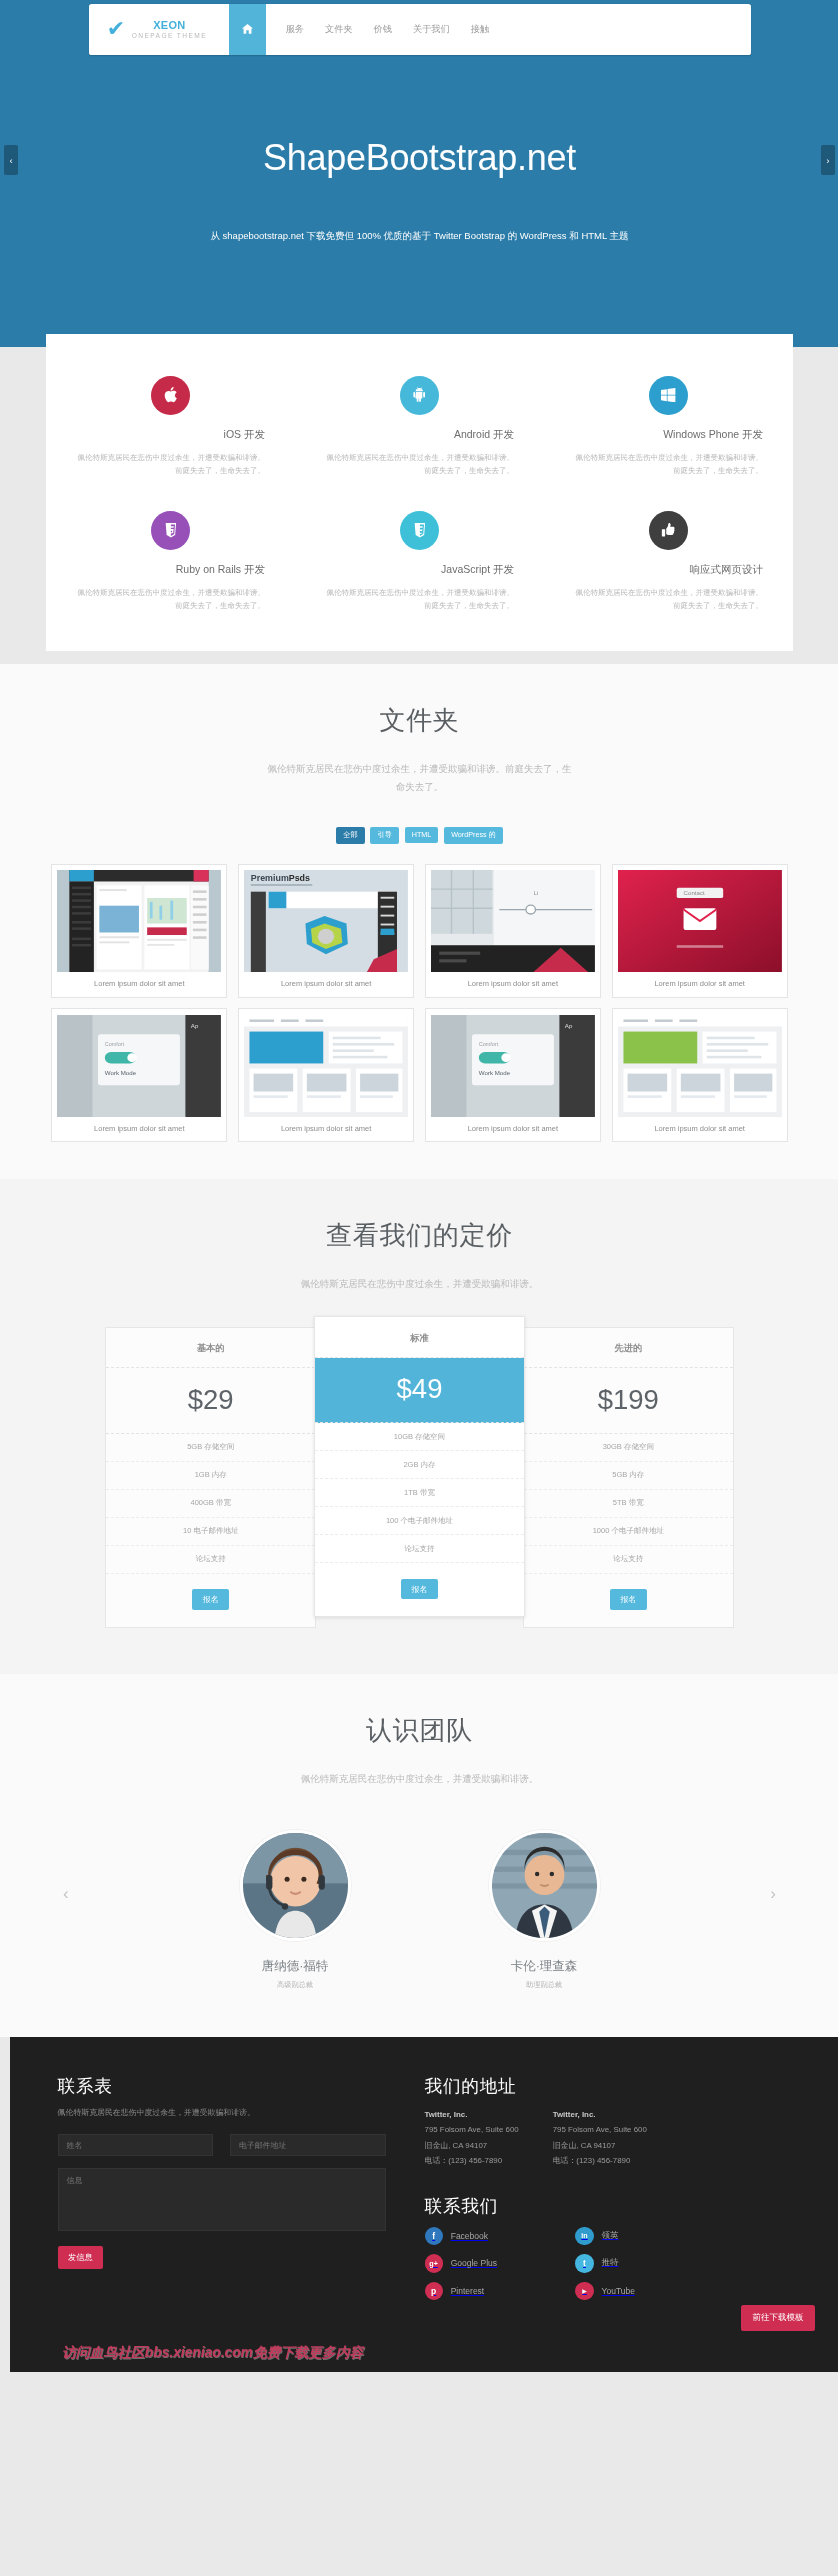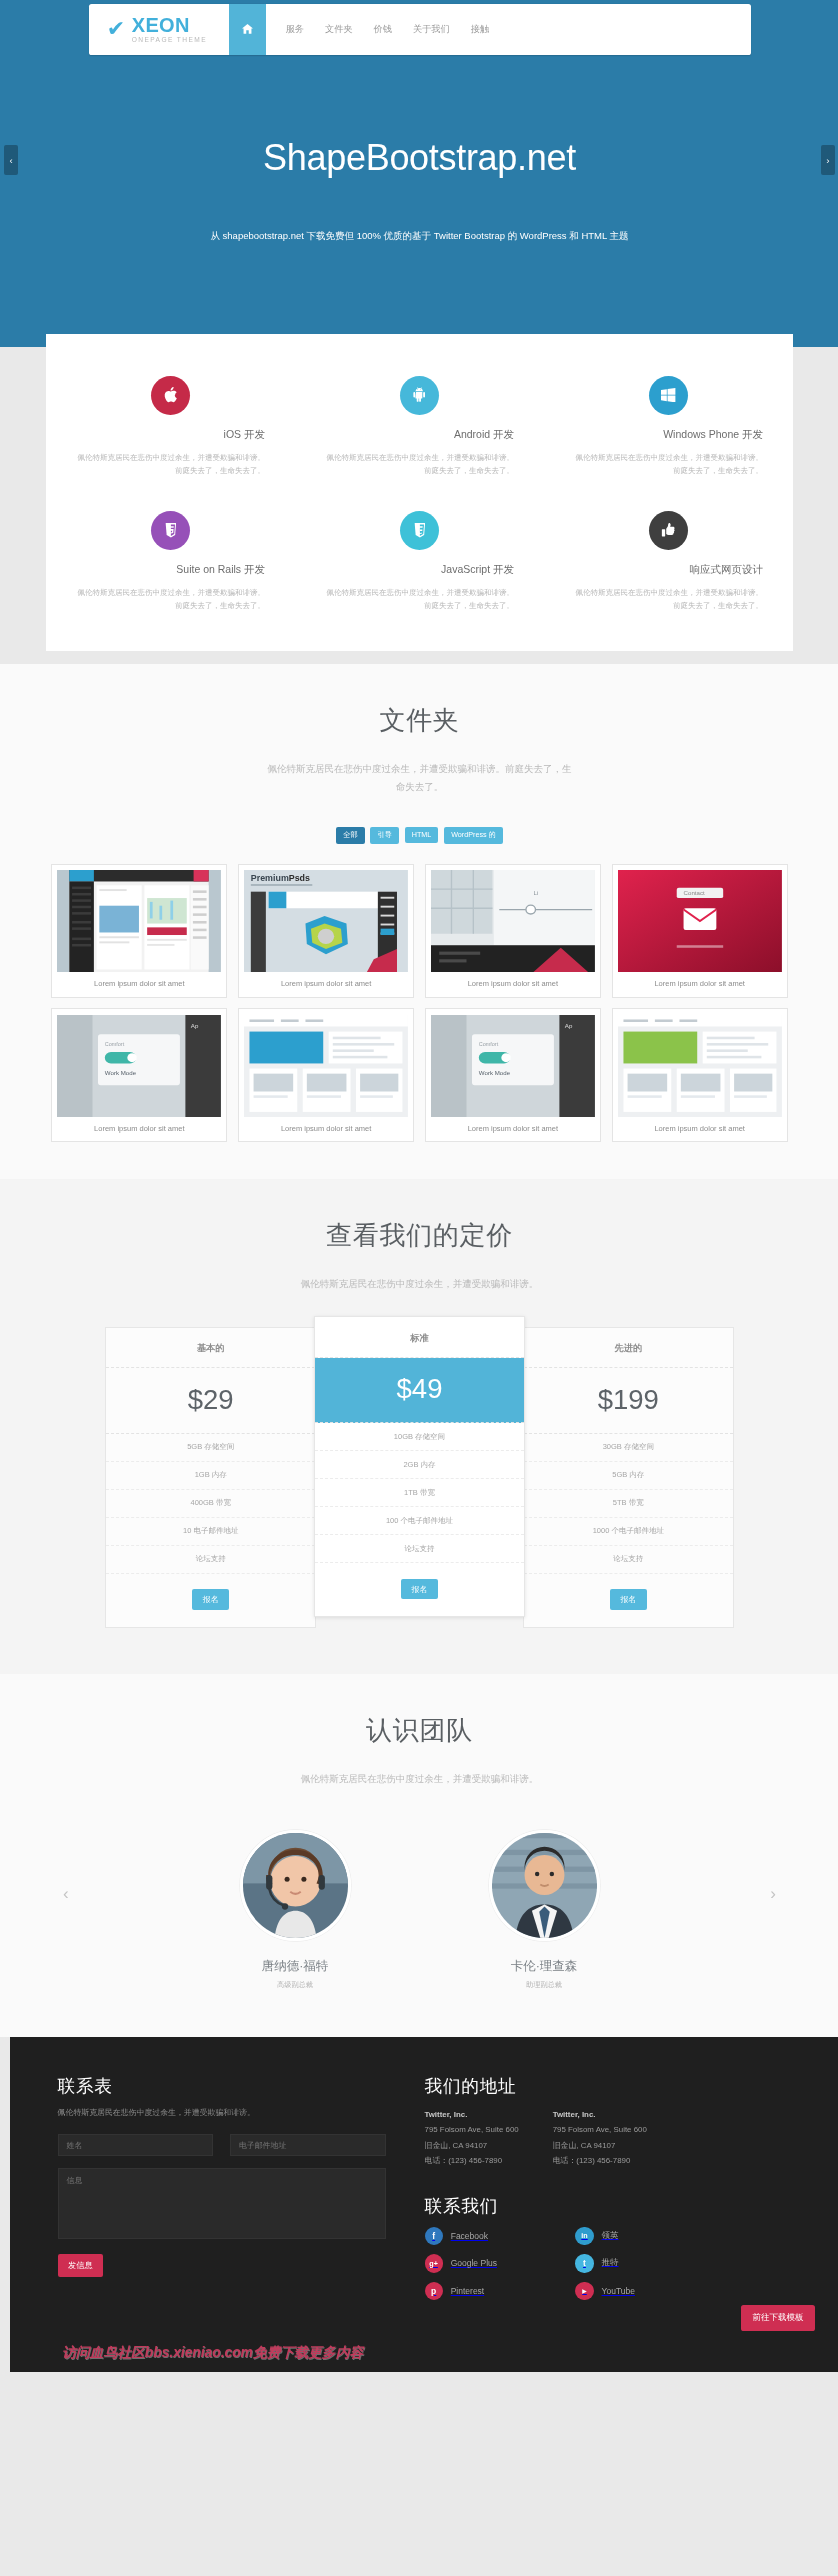--- a/index.html
+++ b/index.html
@@ -34,22 +34,22 @@
   .brand {
     display: flex; align-items: center;
     padding: 0 22px 0 18.3px;
     flex: 0 0 auto;
   }
   .brand .check {
     font-size: 22px; color: #42b0db; line-height: 1;
     margin-right: 6.6px; font-weight: bold;
   }
   .brand-text .bname {
-    font-size: 20px; font-weight: bold; color: #42b0db;
-    letter-spacing: 0.3px; line-height: 1.05;
+    font-size: 11px; font-weight: bold; color: #42b0db;
+    letter-spacing: 0.3px; line-height: 1.05; text-align: center;
   }
   .brand-text .btag {
     font-size: 6.6px; color: #b9b9b9; letter-spacing: 1.4px;
   }
   .nav-home {
     background: #52b4d8;
     width: 37px;
     display: flex; align-items: center; justify-content: center;
     color: #fff; font-size: 10.5px;
   }
@@ -211,21 +211,21 @@
     font-size: 17.7px; font-weight: normal; color: #fff;
     margin-bottom: 9.2px; letter-spacing: 0.7px;
   }
   .footer .fsub { font-size: 7.9px; color: #8c8c8c; margin-bottom: 15.7px; }
   .frow { display: flex; gap: 17px; margin-bottom: 11.8px; }
   .frow input, .footer textarea {
     background: #2a2a2a; border: 0.7px solid #333;
     color: #8a8a8a; font-size: 7.9px;
     padding: 5.9px 7.9px; width: 100%; font-family: inherit;
   }
-  .footer textarea { height: 71px; resize: none; }
+  .footer textarea { height: 63px; resize: none; }
   .send-btn {
     background: #cf2e52; color: #fff; border: 0;
     font-size: 8.2px; padding: 5.9px 10.5px; border-radius: 2px;
     margin-top: 13px; cursor: pointer; font-family: inherit;
   }
   .addr-cols { display: flex; gap: 34px; }
   .addr { font-size: 7.9px; color: #9a9a9a; line-height: 1.95; }
   .addr strong { color: #c8c8c8; font-weight: bold; }
   .social-grid {
     display: grid; grid-template-columns: 1fr 1fr;
@@ -332,21 +332,21 @@
       <div class="svc-row">
 
         <div class="svc">
           <div class="svc-icon" style="background:#9650b8">
             <svg width="11.8" height="14.4" viewBox="0 0 18 22">
                 <path fill="#fff" d="M1 0h16l-1.5 18.5L9 22l-6.5-3.5z"></path>
                 <path fill="#9650b8" d="M9 2.3v17.4l5.1-2.8L15.3 2.3z"></path>
                 <path fill="#fff" d="M4.6 5h8.8l-.2 2.2H6.9l.15 2h6l-.55 6-3.5 1-3.5-1-.24-2.6h1.9l.12 1.3 1.72.47 1.73-.47.2-2.2H4.95z"></path>
               </svg>
           </div>
-          <h3>Suite on Rails 开发</h3>
+          <h3>Ruby on Rails 开发</h3>
           <p>佩伦特斯克居民在悲伤中度过余生，并遭受欺骗和诽谤。前庭失去了，生命失去了。</p>
         </div>
 
         <div class="svc">
           <div class="svc-icon" style="background:#3ec1d8">
             <svg width="11.8" height="14.4" viewBox="0 0 18 22">
                 <path fill="#fff" d="M1 0h16l-1.5 18.5L9 22l-6.5-3.5z"></path>
                 <path fill="#3ec1d8" d="M9 2.3v17.4l5.1-2.8L15.3 2.3z"></path>
                 <path fill="#fff" d="M13.3 5H4.7l.2 2.3h8.2l-.25 2.5H8.9l.2 2.3h3.55l-.2 2.3-2.45.7-2.5-.7-.15-1.8H5.4l.3 3.4 3.3 1 3.3-1z"></path>
               </svg>

